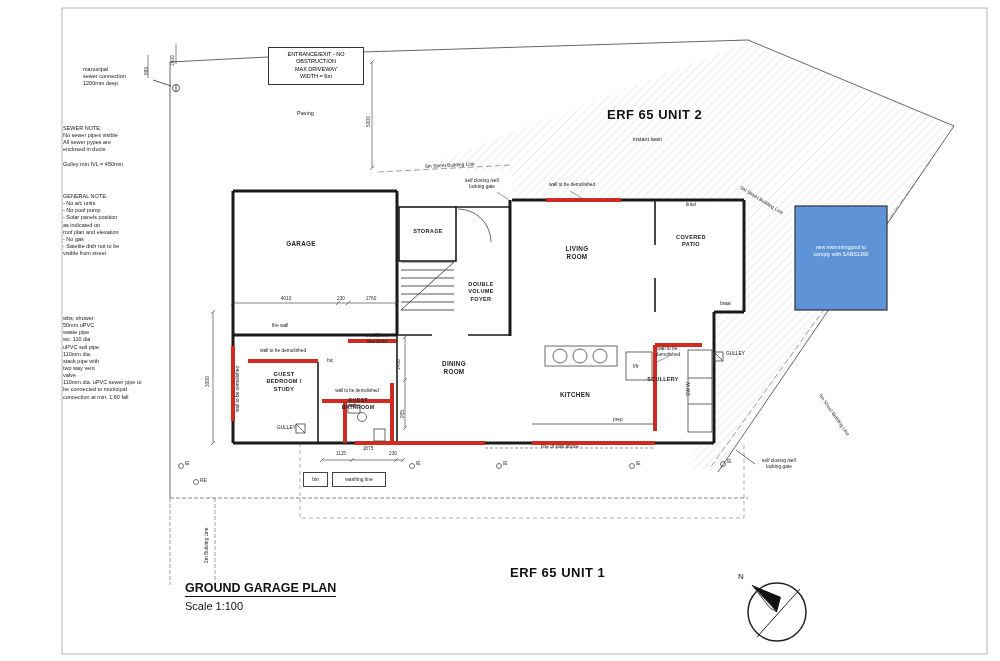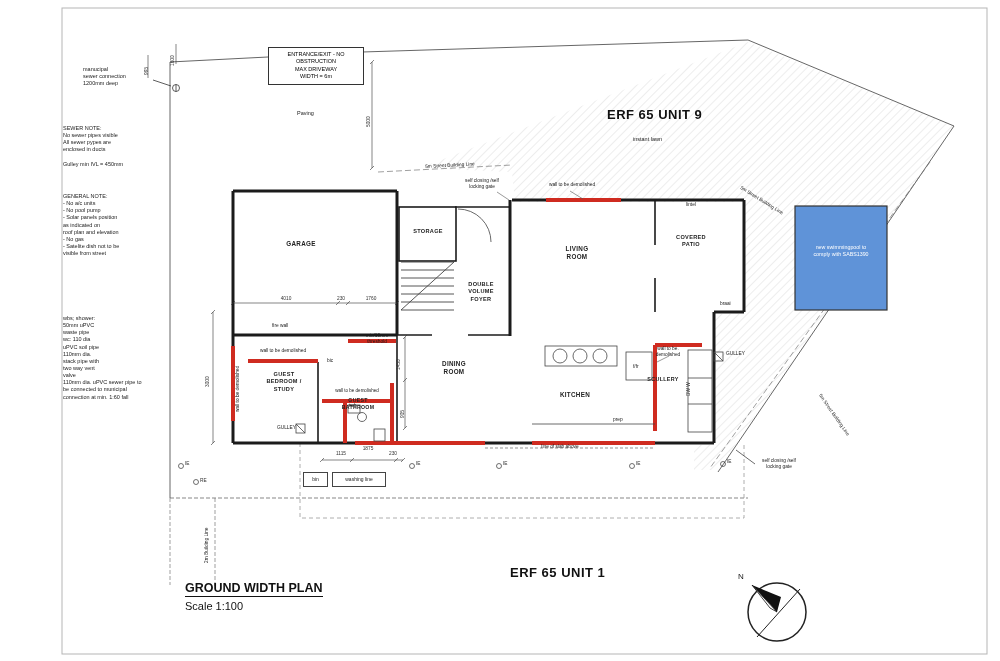--- a/index.html
+++ b/index.html
@@ -213,21 +213,21 @@
 valve
 110mm dia. uPVC sewer pipe to
 be connected to municipal
 connection at min. 1:60 fall</div>
 
 <div class="box" style="left:268px;top:47px;width:94px;padding:3px 0">ENTRANCE/EXIT - NO
 OBSTRUCTION
 MAX DRIVEWAY
 WIDTH = 6m</div>
 <div class="lbl" style="left:297px;top:110px">Paving</div>
-<div class="lbl erf" style="left:607px;top:107px">ERF 65 UNIT 9</div>
+<div class="lbl erf" style="left:607px;top:107px">ERF 65 UNIT 2</div>
 <div class="lbl" style="left:633px;top:136px">instant lawn</div>
 <div class="lbl tiny" style="left:425px;top:164px;transform:rotate(-3deg);transform-origin:left top">5m Street Building Line</div>
 <div class="lbl tiny" style="left:742px;top:185px;transform:rotate(32deg);transform-origin:left top">5m Street Building Line</div>
 <div class="lbl tiny" style="left:822px;top:393px;transform:rotate(55deg);transform-origin:left top">5m Street Building Line</div>
 <div class="lbl tiny r90" style="left:204px;top:563px">2m Building Line</div>
 
 <div class="lbl ctr" style="left:841px;top:244px;color:#fff;font-size:5.3px">new swimmingpool to
 comply with SABS1390</div>
 
 <div class="lbl ctr room" style="left:301px;top:240px">GARAGE</div>
@@ -289,18 +289,18 @@
 <div class="lbl dim ctr" style="left:368px;top:446px">1875</div>
 <div class="lbl dim ctr" style="left:393px;top:451px">230</div>
 
 <div class="lbl dim" style="left:185px;top:461px">IE</div>
 <div class="lbl dim" style="left:416px;top:461px">IE</div>
 <div class="lbl dim" style="left:503px;top:461px">IE</div>
 <div class="lbl dim" style="left:636px;top:461px">IE</div>
 <div class="lbl dim" style="left:727px;top:459px">IE</div>
 <div class="lbl dim" style="left:200px;top:478px">RE</div>
 
-<div class="lbl title" style="left:185px;top:581px">GROUND WIDTH PLAN</div>
+<div class="lbl title" style="left:185px;top:581px">GROUND GARAGE PLAN</div>
 <div class="lbl subtitle" style="left:185px;top:600px">Scale 1:100</div>
 <div class="lbl erf" style="left:510px;top:565px">ERF 65 UNIT 1</div>
 <div class="lbl" style="left:738px;top:572px;font-size:8px">N</div>
 
 </div>
 
 </body></html>

